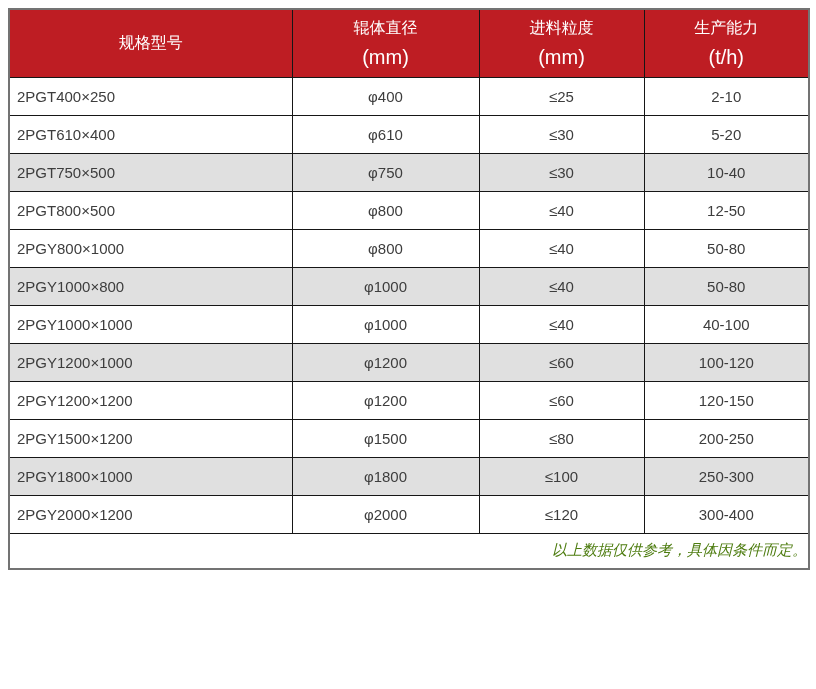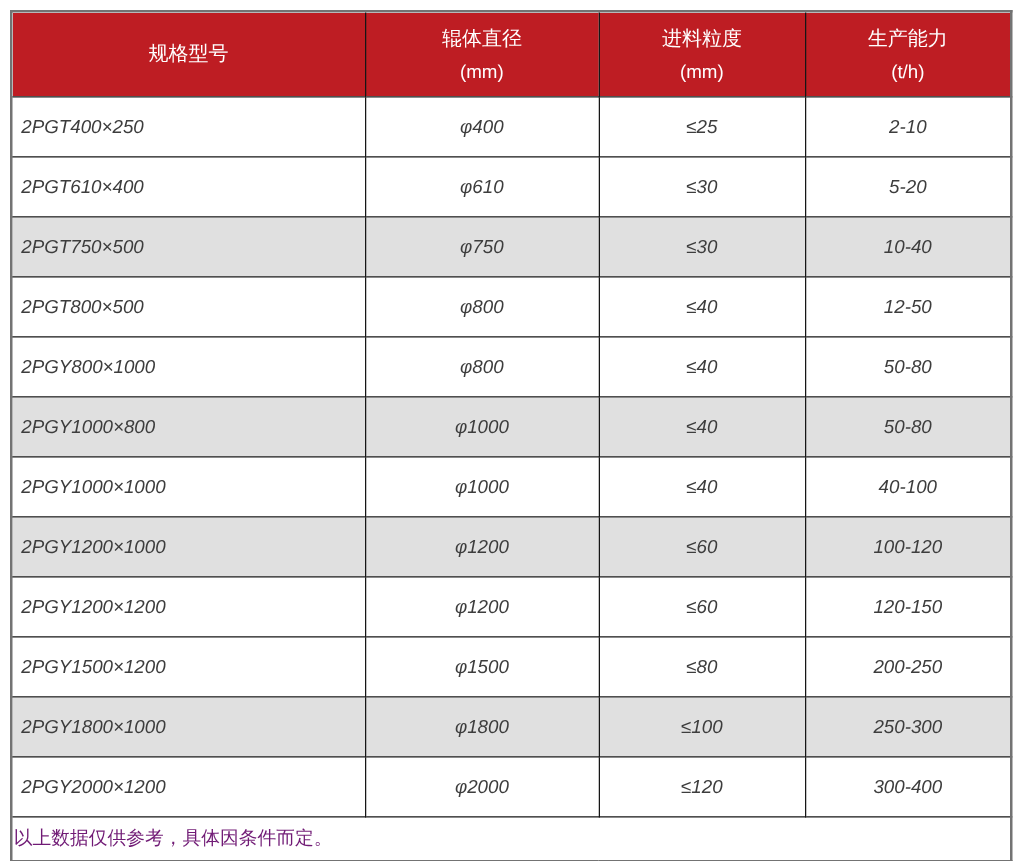--- a/index.html
+++ b/index.html
@@ -40,47 +40,47 @@
     padding: 0;
   }
   .h-stack {
     display: flex;
     flex-direction: column;
     align-items: center;
     justify-content: center;
     gap: 7px;
     height: 100%;
   }
-  .h-unit { font-size: 15px; }
+  .h-unit { font-size: 20px; }
 
   tbody td {
     height: 38px;
     font-size: 15px;
     color: #3d3d3d;
     text-align: center;
     vertical-align: middle;
-    padding: 15px;
+    padding: 0;
     background: #ffffff;
-    font-style: italic;
   }
   tbody tr.alt td {
     background: #e0e0e0;
   }
   tbody td.model-col {
     text-align: left;
     padding-left: 7px;
   }
 
   tfoot td {
     height: 36px;
     font-size: 15px;
-    color: #701a75;
-    text-align: left;
+    color: #4d7c0f;
+    text-align: right;
     vertical-align: middle;
     background: #ffffff;
+    font-style: italic;
   }
 </style>
 </head>
 <body>
 
 <div class="wrap">
   <table class="spec">
     <colgroup>
       <col class="c1">
         <col class="c2">

